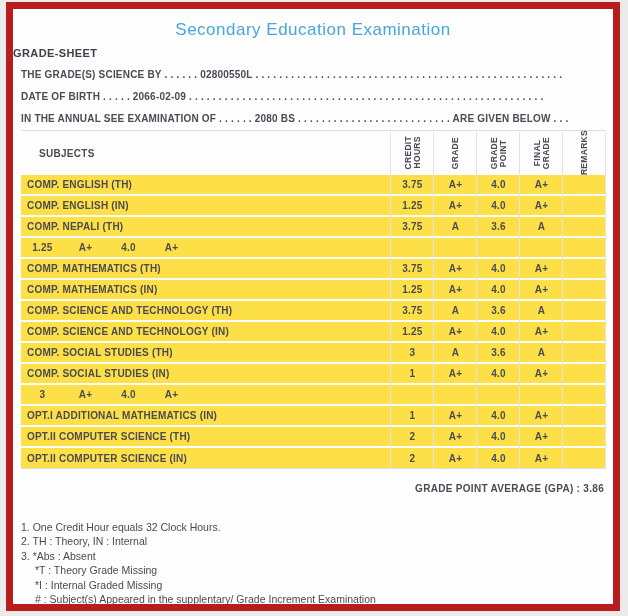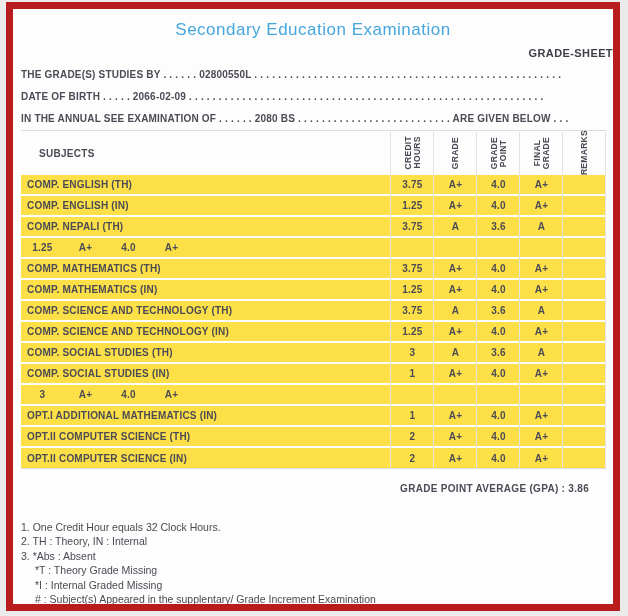--- a/index.html
+++ b/index.html
@@ -13,21 +13,21 @@
     position:absolute;left:6px;top:2px;width:614px;height:609px;
     background:#fdfdfe;border:7px solid #b91c1c;
     box-sizing:border-box;overflow:hidden;
   }
   .title{
     padding-top:11px;text-align:center;
     font-size:17px;line-height:20px;letter-spacing:0.5px;
     color:#45a7dd;font-weight:400;
   }
   .subtitle{
-    margin-top:7px;text-align:right;
+    margin-top:7px;text-align:left;
     font-size:11px;line-height:13px;font-weight:bold;
     color:#3e3e48;letter-spacing:0.4px;
   }
   .info{
     margin:4px 8px 0 8px;
     font-size:10px;font-weight:bold;color:#4b4b55;
     letter-spacing:0.2px;
   }
   .info-line{line-height:22px;white-space:nowrap;overflow:hidden;}
   .grade-table{
@@ -54,40 +54,40 @@
   }
   .trow{
     display:flex;height:19px;margin-bottom:2px;
     background:#fde047;align-items:center;
   }
   .trow:last-child{margin-bottom:0;border-bottom:1px solid #dcdcdd;height:20px;}
   .td{font-size:10px;font-weight:bold;color:#4b4b55;letter-spacing:0.2px;}
   .td.subj{flex:1;padding-left:6px;white-space:nowrap;overflow:hidden;}
   .td.val{width:43px;text-align:center;}
   .gpa-line{
-    margin:14px 24px 0 0;text-align:right;
+    margin:14px 9px 0 0;text-align:right;
     font-size:10px;font-weight:bold;color:#4b4b55;letter-spacing:0.3px;
   }
   .footnotes{
     margin:26px 8px 0 8px;
     font-size:10.5px;color:#4a4a52;line-height:14.4px;
   }
   .fn{white-space:nowrap;overflow:hidden;}
   .fn.indent{padding-left:14px;}
 </style>
 </head>
 <body>
 
 <div class="card">
 
   <div class="title">Secondary Education Examination</div>
   <div class="subtitle">GRADE-SHEET</div>
 
   <div class="info">
-    <div class="info-line">THE GRADE(S) STUDIES BY . . . . . . 02800550L . . . . . . . . . . . . . . . . . . . . . . . . . . . . . . . . . . . . . . . . . . . . . . . . . . . .</div>
+    <div class="info-line">THE GRADE(S) SCIENCE BY . . . . . . 02800550L . . . . . . . . . . . . . . . . . . . . . . . . . . . . . . . . . . . . . . . . . . . . . . . . . . . .</div>
     <div class="info-line">DATE OF BIRTH . . . . . 2066-02-09 . . . . . . . . . . . . . . . . . . . . . . . . . . . . . . . . . . . . . . . . . . . . . . . . . . . . . . . . . . . .</div>
     <div class="info-line">IN THE ANNUAL SEE EXAMINATION OF . . . . . . 2080 BS . . . . . . . . . . . . . . . . . . . . . . . . . . ARE GIVEN BELOW . . .</div>
   </div>
 
   <div class="grade-table">
     <div class="vline vl1"></div>
     <div class="vline vl2"></div>
     <div class="vline vl3"></div>
     <div class="vline vl4"></div>
     <div class="vline vl5"></div>

